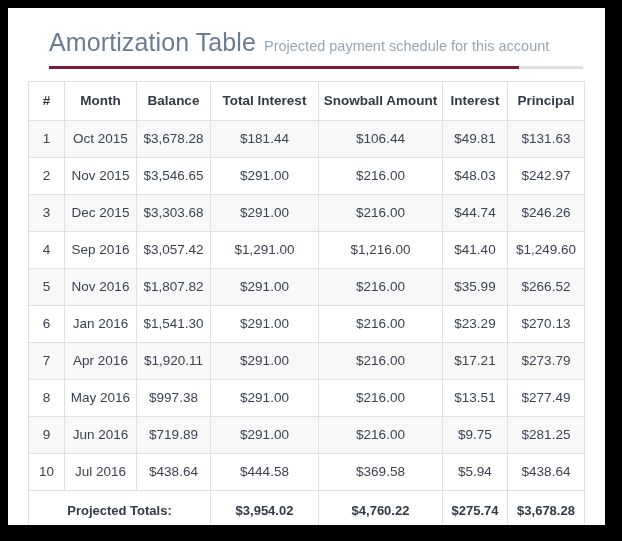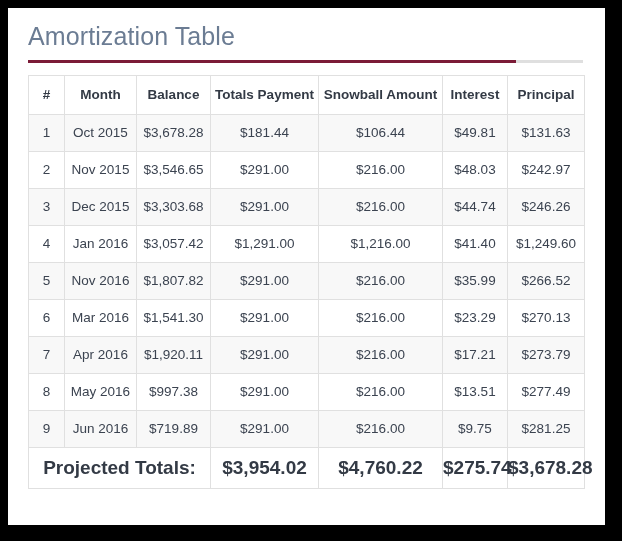--- a/index.html
+++ b/index.html
@@ -19,21 +19,22 @@
     left: 8px;
     top: 8px;
     width: 597px;
     height: 517px;
     background: #ffffff;
     box-sizing: border-box;
     overflow: hidden;
   }
 
   .panel-header {
-    padding: 14px 20px 0 20px;
+    padding: 20px 20px 0 20px;
+    margin-left: 21px;
   }
 
   .title-line {
     display: flex;
     align-items: baseline;
     white-space: nowrap;
   }
 
   .page-title {
     font-size: 25px;
@@ -101,62 +102,63 @@
   table.amort tbody tr.odd td {
     background: #f8f8f8;
   }
   table.amort tbody tr.even td {
     background: #ffffff;
   }
 
   table.amort tfoot td {
     background: #ffffff;
     font-weight: bold;
-    font-size: 19px;
+    font-size: 13px;
     color: #333a45;
     height: 40px;
   }
 
   .col-num    { width: 36px; }
   .col-month  { width: 72px; }
   .col-bal    { width: 74px; }
   .col-total  { width: 108px; }
   .col-snow   { width: 124px; }
   .col-int    { width: 65px; }
   .col-prin   { width: 77px; }
 </style>
 </head>
 <body>
 
 <div class="panel">
 
   <div class="panel-header">
     <div class="title-line">
       <span class="page-title">Amortization Table</span>
+      <span class="page-subtitle">Projected payment schedule for this account</span>
     </div>
     <div class="title-rule"></div>
   </div>
 
   <div class="table-wrap">
     <table class="amort">
       <colgroup>
         <col class="col-num">
         <col class="col-month">
         <col class="col-bal">
         <col class="col-total">
         <col class="col-snow">
         <col class="col-int">
         <col class="col-prin">
       </colgroup>
       <thead>
         <tr>
           <th>#</th>
           <th>Month</th>
           <th>Balance</th>
-          <th>Totals Payment</th>
+          <th>Total Interest</th>
           <th>Snowball Amount</th>
           <th>Interest</th>
           <th>Principal</th>
         </tr>
       </thead>
       <tbody>
         <tr class="odd">
           <td>1</td>
           <td>Oct 2015</td>
           <td>$3,678.28</td>
@@ -178,39 +180,39 @@
           <td>3</td>
           <td>Dec 2015</td>
           <td>$3,303.68</td>
           <td>$291.00</td>
           <td>$216.00</td>
           <td>$44.74</td>
           <td>$246.26</td>
         </tr>
         <tr class="even">
           <td>4</td>
-          <td>Jan 2016</td>
+          <td>Sep 2016</td>
           <td>$3,057.42</td>
           <td>$1,291.00</td>
           <td>$1,216.00</td>
           <td>$41.40</td>
           <td>$1,249.60</td>
         </tr>
         <tr class="odd">
           <td>5</td>
           <td>Nov 2016</td>
           <td>$1,807.82</td>
           <td>$291.00</td>
           <td>$216.00</td>
           <td>$35.99</td>
           <td>$266.52</td>
         </tr>
         <tr class="even">
           <td>6</td>
-          <td>Mar 2016</td>
+          <td>Jan 2016</td>
           <td>$1,541.30</td>
           <td>$291.00</td>
           <td>$216.00</td>
           <td>$23.29</td>
           <td>$270.13</td>
         </tr>
         <tr class="odd">
           <td>7</td>
           <td>Apr 2016</td>
           <td>$1,920.11</td>
@@ -229,20 +231,29 @@
           <td>$277.49</td>
         </tr>
         <tr class="odd">
           <td>9</td>
           <td>Jun 2016</td>
           <td>$719.89</td>
           <td>$291.00</td>
           <td>$216.00</td>
           <td>$9.75</td>
           <td>$281.25</td>
+        </tr>
+        <tr class="even">
+          <td>10</td>
+          <td>Jul 2016</td>
+          <td>$438.64</td>
+          <td>$444.58</td>
+          <td>$369.58</td>
+          <td>$5.94</td>
+          <td>$438.64</td>
         </tr>
       </tbody>
       <tfoot>
         <tr>
           <td colspan="3">Projected Totals:</td>
           <td>$3,954.02</td>
           <td>$4,760.22</td>
           <td>$275.74</td>
           <td>$3,678.28</td>
         </tr>

